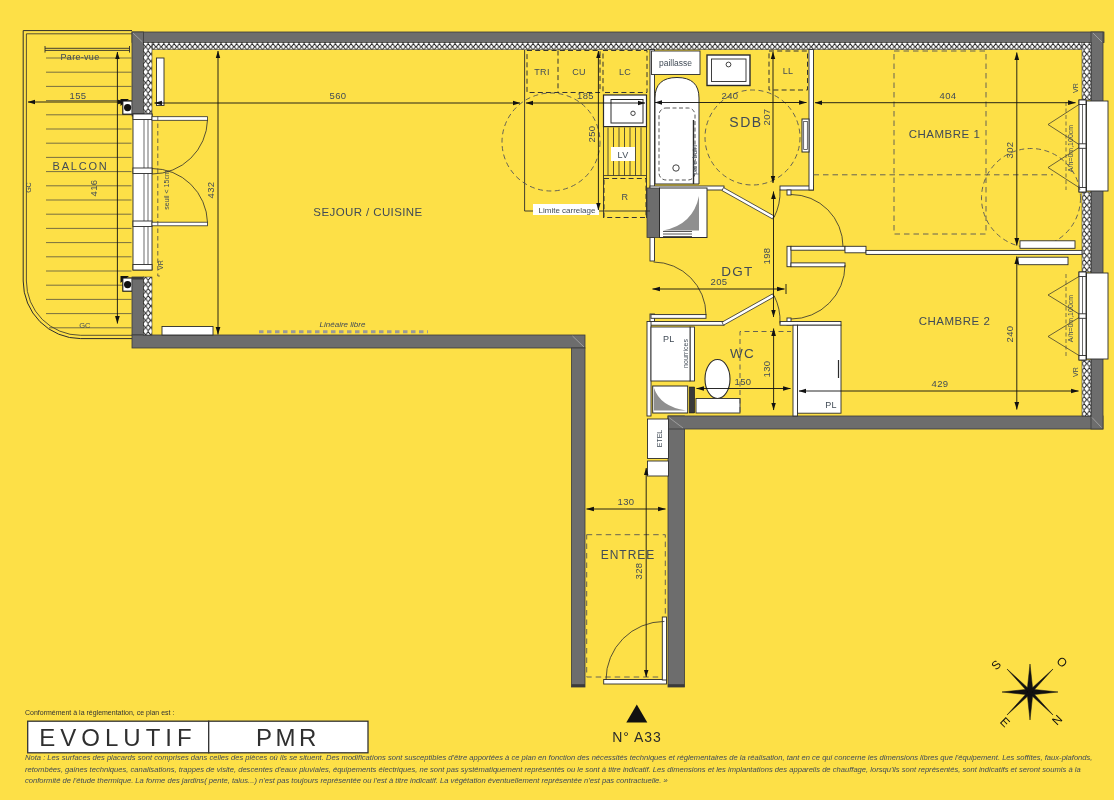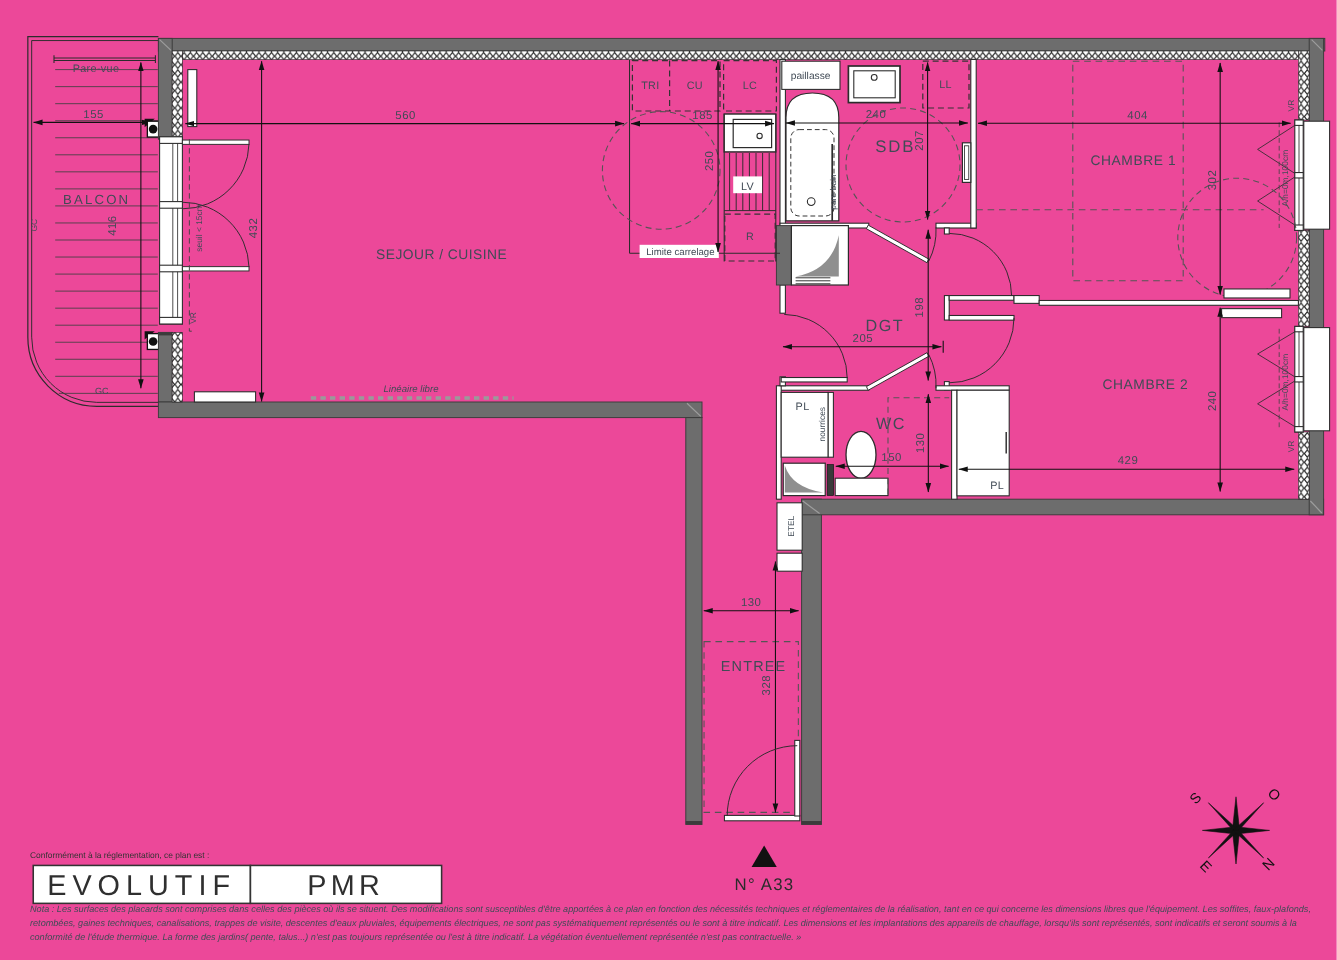--- a/index.html
+++ b/index.html
@@ -1,16 +1,16 @@
 <!DOCTYPE html>
 <html><head>
 <meta charset="utf-8">
 <style>
 html,body{margin:0;padding:0;background:#fff;}
-#page{width:1114px;height:800px;position:relative;background:#ec4899;overflow:hidden;}
+#page{width:1114px;height:800px;position:relative;background:#fde047;overflow:hidden;}
 text{font-family:"Liberation Sans",sans-serif;fill:#414b56;}
 .rm{font-size:11.5px;letter-spacing:.5px;}
 .dm{font-size:9.5px;letter-spacing:.4px;}
 .sm{font-size:9px;letter-spacing:.3px;}
 .ti{font-size:7px;}
 .it{font-style:italic;}
 </style>
 </head>
 <body>
 <div id="page">

